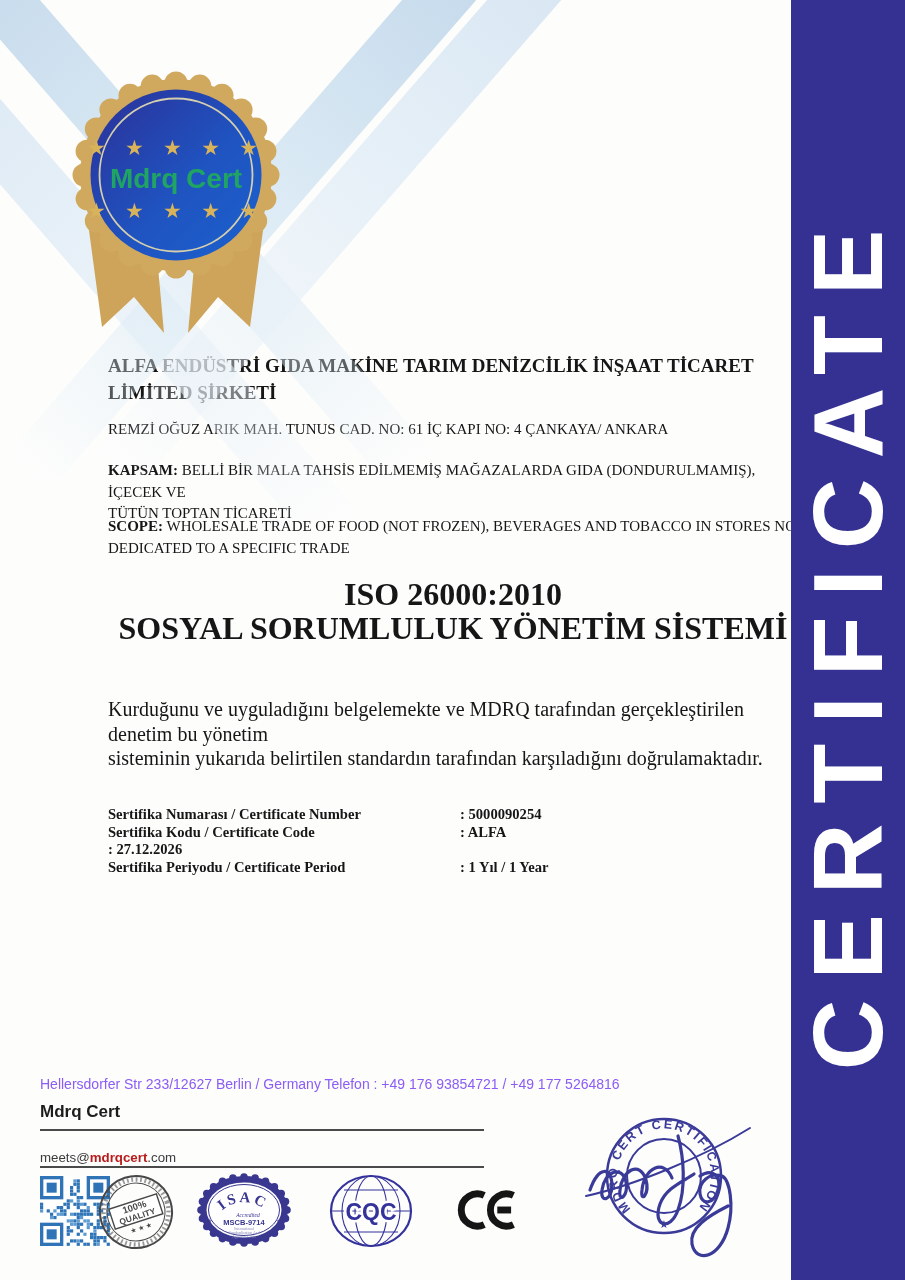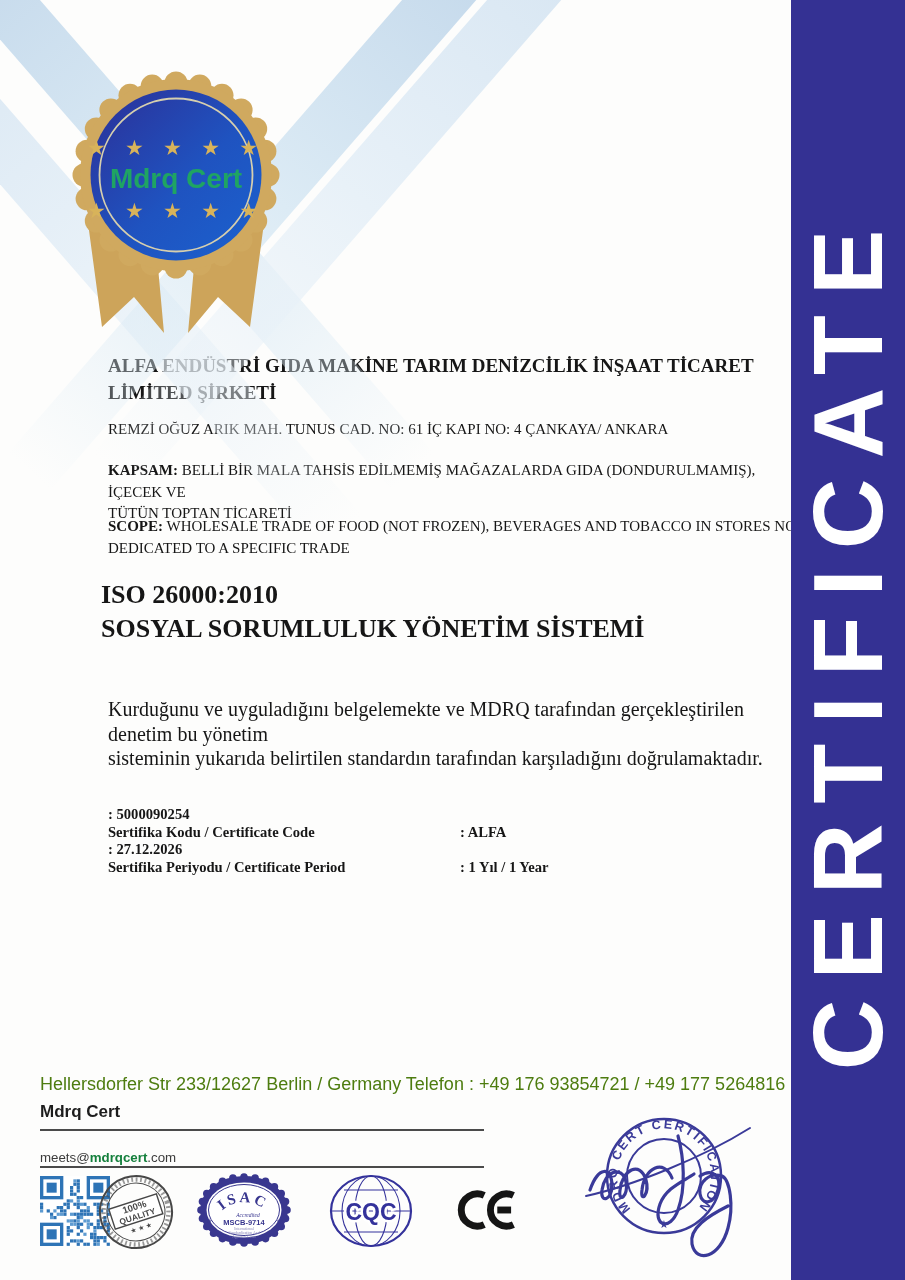--- a/index.html
+++ b/index.html
@@ -28,36 +28,36 @@
     font-family:"Liberation Sans","DejaVu Sans",sans-serif;
     font-weight:bold;font-size:98px;letter-spacing:20px;line-height:1;
   }
   
   .abs{position:absolute;}
   .company{left:108px;top:352px;width:695px;font-weight:bold;font-size:19px;line-height:27px;}
   .address{left:108px;top:419px;width:695px;font-size:15px;line-height:20px;}
   .para{left:108px;top:460px;width:700px;font-size:15px;line-height:21.5px;}
   .para b{font-weight:bold;}
   .scopepara{top:516px;}
-  .titleblock{left:101px;top:578px;width:690px;font-weight:bold;font-size:26px;line-height:33.5px;}
+  .titleblock{left:108px;top:578px;width:690px;text-align:center;font-weight:bold;font-size:32px;line-height:33.5px;}
   .bodypar{left:108px;top:697px;width:700px;font-size:20px;line-height:24.5px;}
   .bodypar.en{top:749px;}
   .details{left:108px;top:806px;font-weight:bold;font-size:14.6px;line-height:17.6px;}
   .drow{display:flex;}
   .dlabel{min-width:352px;white-space:nowrap;}
   .dvalue{white-space:nowrap;}
   
   .sans{font-family:"Liberation Sans","DejaVu Sans",sans-serif;}
   .brand{left:40px;top:1102px;font-size:17px;font-weight:bold;color:#1d1d1d;}
   .hr{left:40px;width:444px;height:0;border-top:2px solid #4a4a4a;}
   .hr1{top:1129px;}
   .hr2{top:1166px;}
-  .faddress{left:40px;top:1076px;font-size:18px;color:#4d7c0f;line-height:17px;}
+  .faddress{left:40px;top:1076px;font-size:14px;color:#8b5cf6;line-height:17px;}
   .femail{left:40px;top:1150px;font-size:13.3px;color:#3c3c3c;}
-  .femail b{color:#15803d;}
+  .femail b{color:#b91c1c;}
   .logo{position:absolute;z-index:3;}
 </style>
 </head>
 <body>
 
 <div class="page">
 
   <div class="ribbons">
     <div class="stripe strong s1"></div>
     <div class="stripe light s2"></div>
@@ -136,20 +136,21 @@
     <div>SOSYAL SORUMLULUK YÖNETİM SİSTEMİ</div>
   </div>
 
   <div class="abs bodypar">
     <span>Kurduğunu ve uyguladığını belgelemekte ve MDRQ tarafından gerçekleştirilen denetim bu yönetim</span><br>
     <span>sisteminin yukarıda belirtilen standardın tarafından karşıladığını doğrulamaktadır.</span>
   </div>
 
   <div class="abs details">
     <div class="drow">
+      <span class="dlabel">Sertifika Numarası / Certificate Number</span>
       <span class="dvalue">: 5000090254</span>
     </div>
     <div class="drow">
       <span class="dlabel">Sertifika Kodu / Certificate Code</span>
       <span class="dvalue">: ALFA</span>
     </div>
     <div class="drow">
       <span class="dvalue">: 27.12.2026</span>
     </div>
     <div class="drow">

